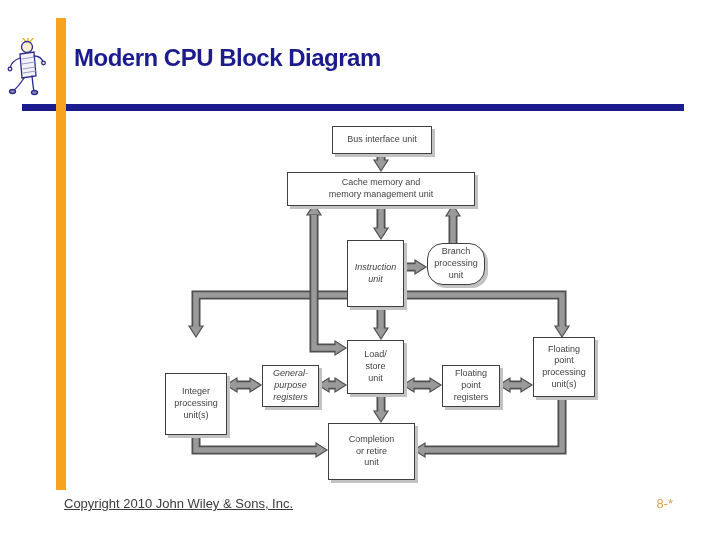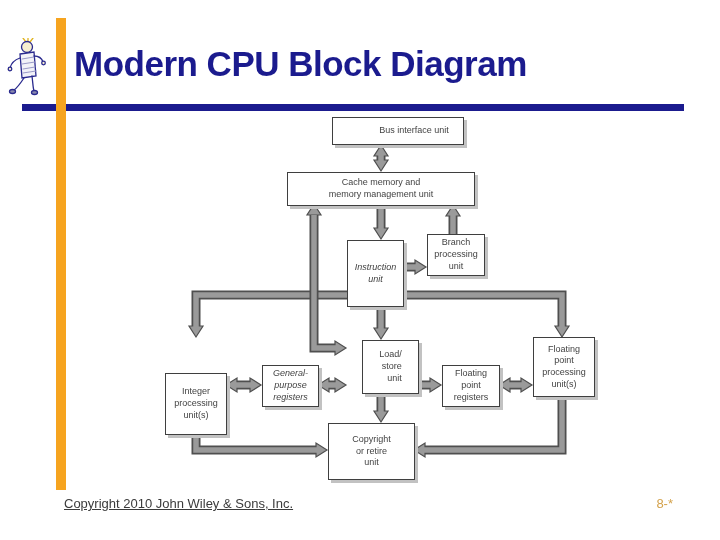--- a/index.html
+++ b/index.html
@@ -8,44 +8,44 @@
     font-family:"Liberation Sans","DejaVu Sans",sans-serif;
     position:relative;
   }
   .slide{position:absolute;left:0;top:0;width:720px;height:540px;background:#ffffff;}
 
   
   .accent-bar{position:absolute;left:56px;top:18px;width:10px;height:472px;background:#f6a41f;z-index:6;}
   .title-rule{position:absolute;left:22px;top:104px;width:662px;height:7px;background:#1b1b8e;z-index:5;}
   .slide-title{
     position:absolute;left:74px;top:44px;z-index:7;
-    font-size:35px;font-weight:bold;color:#1b1b8e;letter-spacing:-0.5px;white-space:nowrap;
+    font-size:24px;font-weight:bold;color:#1b1b8e;letter-spacing:-0.5px;white-space:nowrap;
   }
   .logo{position:absolute;left:6px;top:38px;width:44px;height:58px;z-index:7;}
 
   
   .connectors{position:absolute;left:0;top:0;width:720px;height:540px;z-index:1;}
   .edge-outline{fill:none;stroke:#4f4f4f;stroke-width:9;stroke-linejoin:miter;}
   .edge-fill{fill:none;stroke:#9a9a9a;stroke-width:5.5;stroke-linejoin:miter;}
   .head{fill:#9a9a9a;stroke:#4f4f4f;stroke-width:1.2;}
 
   .node{
     position:absolute;z-index:3;background:#ffffff;
     border:1px solid #3f3f3f;box-shadow:3px 3px 0 #c2c2c2;
     display:flex;align-items:center;justify-content:center;
     font-size:9px;line-height:1.3;color:#434343;text-align:center;
     white-space:pre-line;
   }
-  .n-biu  {left:332px;top:117px;width:98px; height:26px;padding-left:32px;}
+  .n-biu  {left:332px;top:126px;width:98px; height:26px;}
   .n-cache{left:287px;top:172px;width:186px;height:32px;}
   .n-iu   {left:347px;top:240px;width:55px; height:65px;font-style:italic;}
-  .n-bpu  {left:427px;top:234px;width:56px; height:40px;}
+  .n-bpu  {left:427px;top:243px;width:56px; height:40px;border-radius:16px;}
   .n-ipu  {left:165px;top:337px;width:60px; height:60px;margin-top:36px;}
   .n-gpr  {left:262px;top:365px;width:55px; height:40px;font-style:italic;}
-  .n-lsu  {left:362px;top:340px;width:55px; height:52px;text-align:right;}
+  .n-lsu  {left:347px;top:340px;width:55px; height:52px;}
   .n-fpr  {left:442px;top:365px;width:56px; height:40px;}
   .n-fpu  {left:533px;top:337px;width:60px; height:58px;}
   .n-cru  {left:328px;top:423px;width:85px; height:55px;}
 
   
   .footer-copyright{position:absolute;left:64px;top:496px;font-size:13px;color:#3b3b3b;text-decoration:underline;}
   .footer-page{position:absolute;right:47px;top:496px;font-size:13px;color:#d4a24c;}
 </style>
 </head>
 <body>
@@ -183,20 +183,20 @@
   <div class="node n-lsu">Load/
 store
 unit</div>
   <div class="node n-fpr">Floating
 point
 registers</div>
   <div class="node n-fpu">Floating
 point
 processing
 unit(s)</div>
-  <div class="node n-cru">Copyright
+  <div class="node n-cru">Completion
 or retire
 unit</div>
 
   <div class="footer-copyright">Copyright 2010 John Wiley &amp; Sons, Inc.</div>
   <div class="footer-page">8-*</div>
 
 </div>
 
 </body></html>

